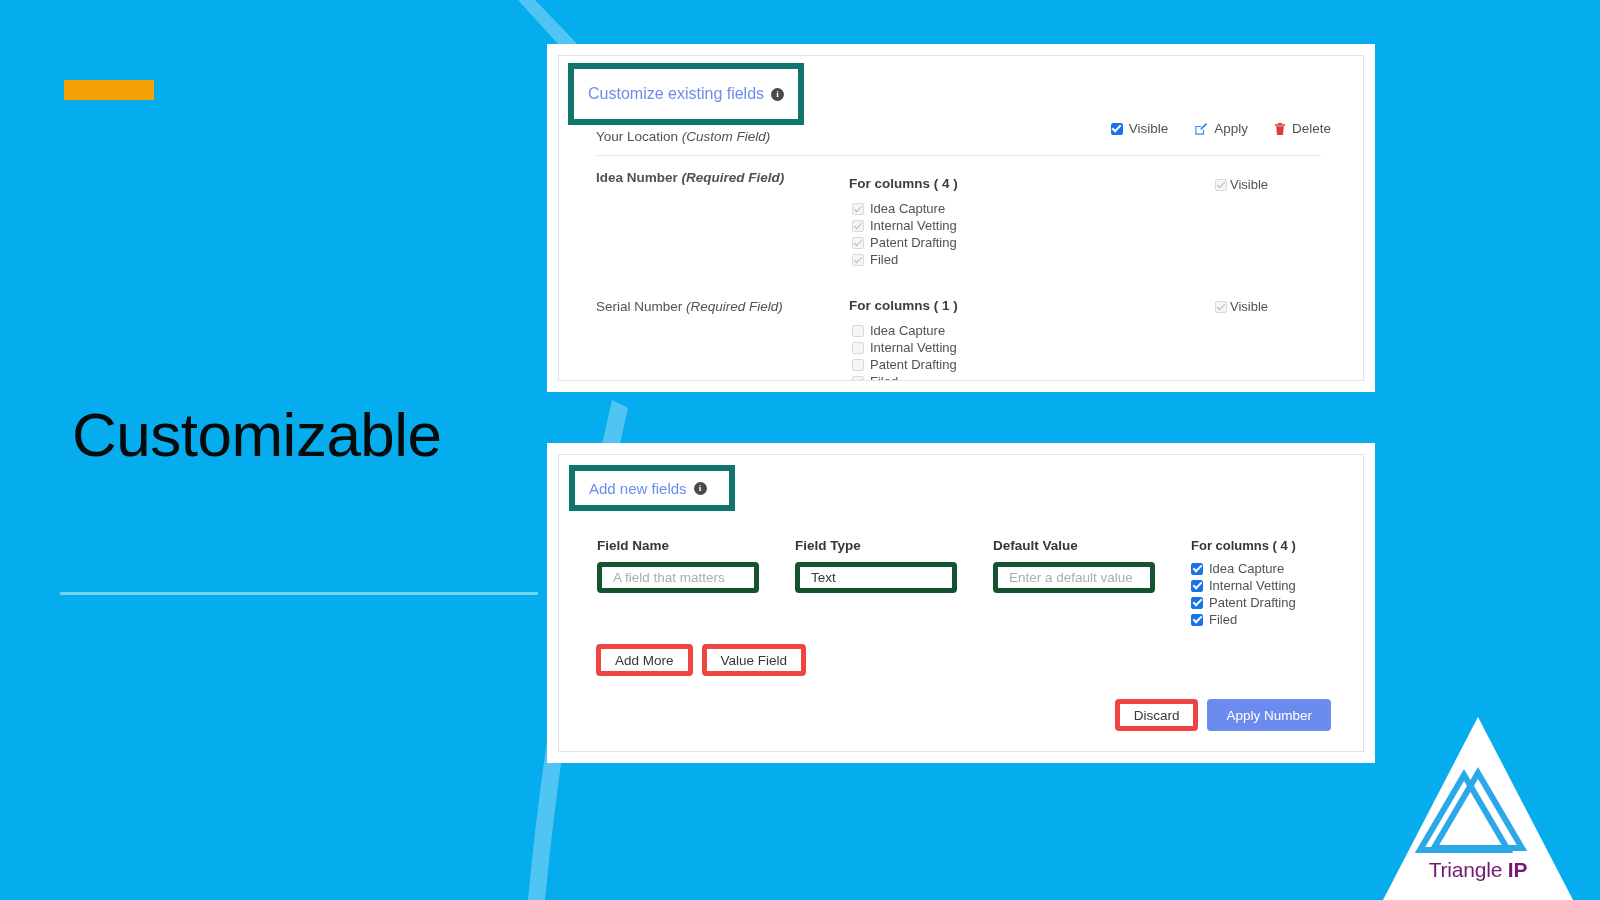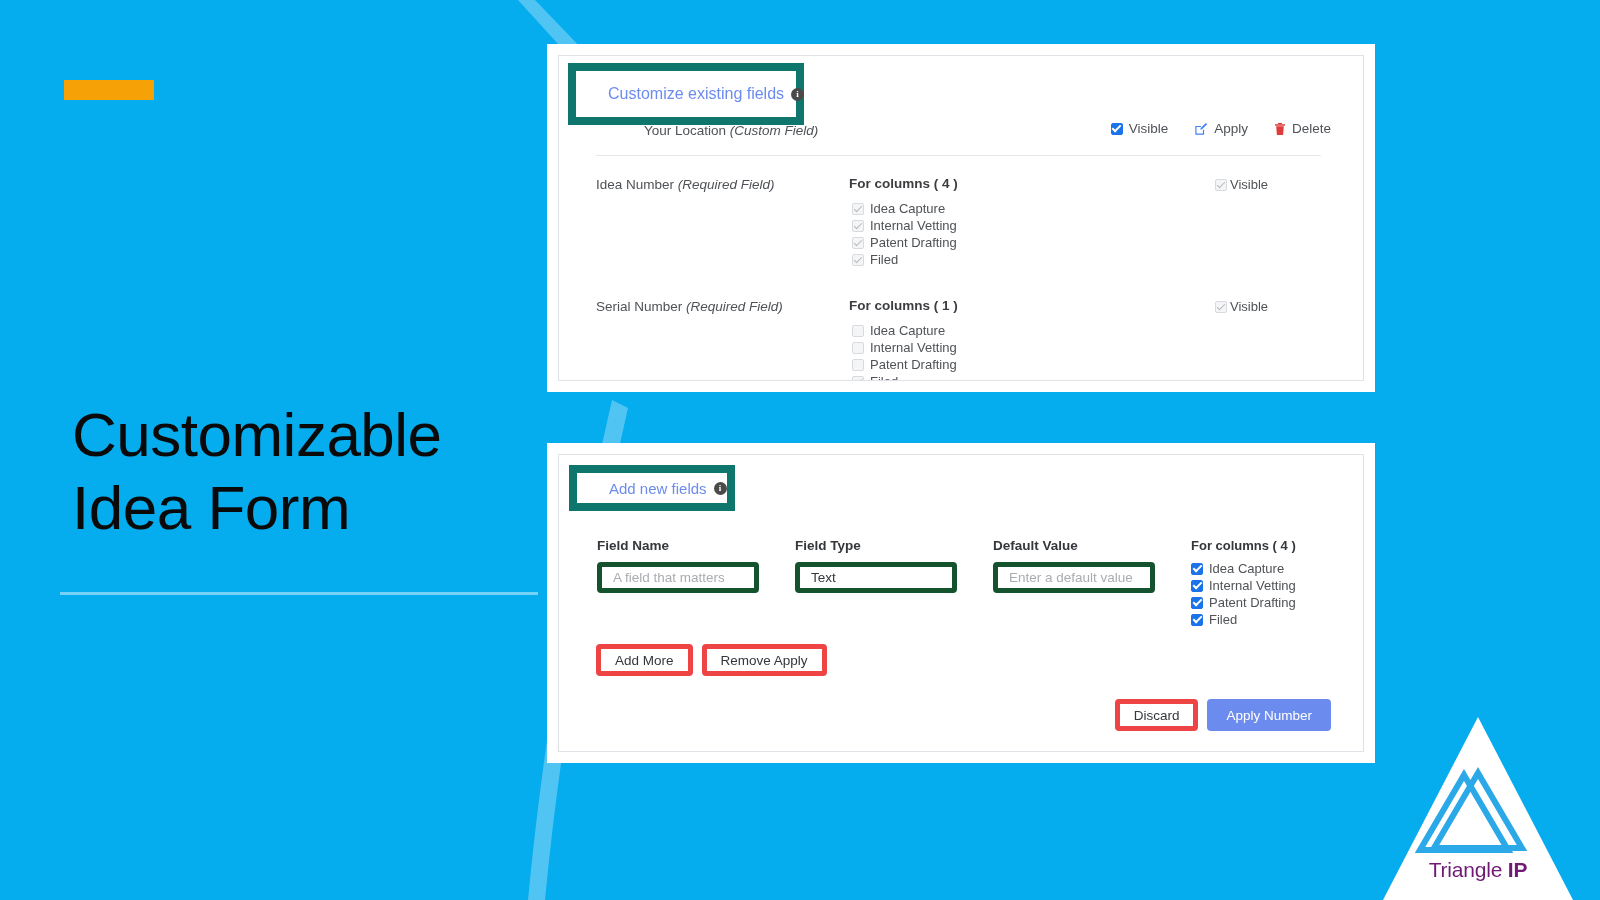--- a/index.html
+++ b/index.html
@@ -51,25 +51,25 @@
     width: 100%; height: 100%;
     background: #ffffff;
     border: 1px solid #dfe3e8;
     position: relative;
     overflow: hidden;
   }
 
   
   .hl-box {
     position: absolute;
-    border: 8px solid #0f766e;
+    border: 6px solid #0f766e;
     background: #ffffff;
     display: flex;
     align-items: center;
-    padding-left: 32px;
+    padding-left: 14px;
   }
   .hl-box.top { left: 9px; top: 7px; width: 236px; height: 62px; }
   .hl-box.bot { left: 10px; top: 10px; width: 166px; height: 46px; }
 
   .panel-title {
     font-size: 16px;
     color: #6C8BEF;
     font-weight: 400;
     white-space: nowrap;
   }
@@ -254,33 +254,32 @@
 <div class="stage">
 
   <svg class="bg-svg" viewBox="0 0 1600 900" preserveAspectRatio="none">
     <path d="M535 0 L610 78 L600 90 L518 0 Z" fill="#ffffff" opacity="0.30"></path>
     <path d="M612 400 C 575 560, 545 720, 528 900 L545 900 C 562 722, 592 566, 628 408 Z" fill="#ffffff" opacity="0.30"></path>
   </svg>
 
   <div class="accent-bar"></div>
   <div class="hero-title">
     <div>Customizable</div>
-    <div>Idea Form</div>
   </div>
   <div class="hero-rule"></div>
 
   <div class="card-frame top">
     <div class="panel">
 
       <div class="hl-box top">
         <span class="panel-title">Customize existing fields</span>
         <span class="info-icon">i</span>
       </div>
 
-      <div class="row" style="top:67px; left:37px;margin-left:48px;">
+      <div class="row" style="top:73px; left:37px;">
         <span class="field-label">
           <span>Your Location</span>
           <i>(Custom Field)</i>
         </span>
       </div>
       <div class="actions" style="top:65px; right:32px;">
         <span class="action">
           <span class="cb on"></span>
           <span class="lbl">Visible</span>
         </span>
@@ -300,21 +299,21 @@
               <path d="M4 1 H8 V2.2 H4 Z" fill="#E03B3B"></path>
               <path d="M2.2 4.2 H9.8 L9.1 13 H2.9 Z" fill="#E03B3B"></path>
             </svg>
           </span>
           <span class="lbl">Delete</span>
         </span>
       </div>
 
       <div class="divider" style="top:99px; left:37px; right:42px;"></div>
 
-      <div class="row" style="top:121px; left:37px;">
+      <div class="row" style="top:114px; left:37px;font-weight:bold;">
         <span class="field-label">
           <span>Idea Number</span>
           <i>(Required Field)</i>
         </span>
       </div>
       <div style="position:absolute; top:120px; left:290px;">
         <div class="col-head">For columns ( 4 )</div>
         <div class="chk-list" style="margin-top:9px; margin-left:3px;">
           <label class="chk-item">
             <span class="cb dis"></span>
@@ -414,21 +413,21 @@
           </label>
           <label class="chk-item">
             <span class="cb on"></span>
             <span class="lbl">Filed</span>
           </label>
         </div>
       </div>
 
       <div class="btnrow" style="top:189px; left:37px;">
         <button class="btn">Add More</button>
-        <button class="btn">Remove Apply</button>
+        <button class="btn">Value Field</button>
       </div>
 
       <div class="btnrow" style="top:244px; right:32px;padding-left:47px;">
         <button class="btn">Discard</button>
         <button class="btn primary">Apply Number</button>
       </div>
 
     </div>
   </div>
 

